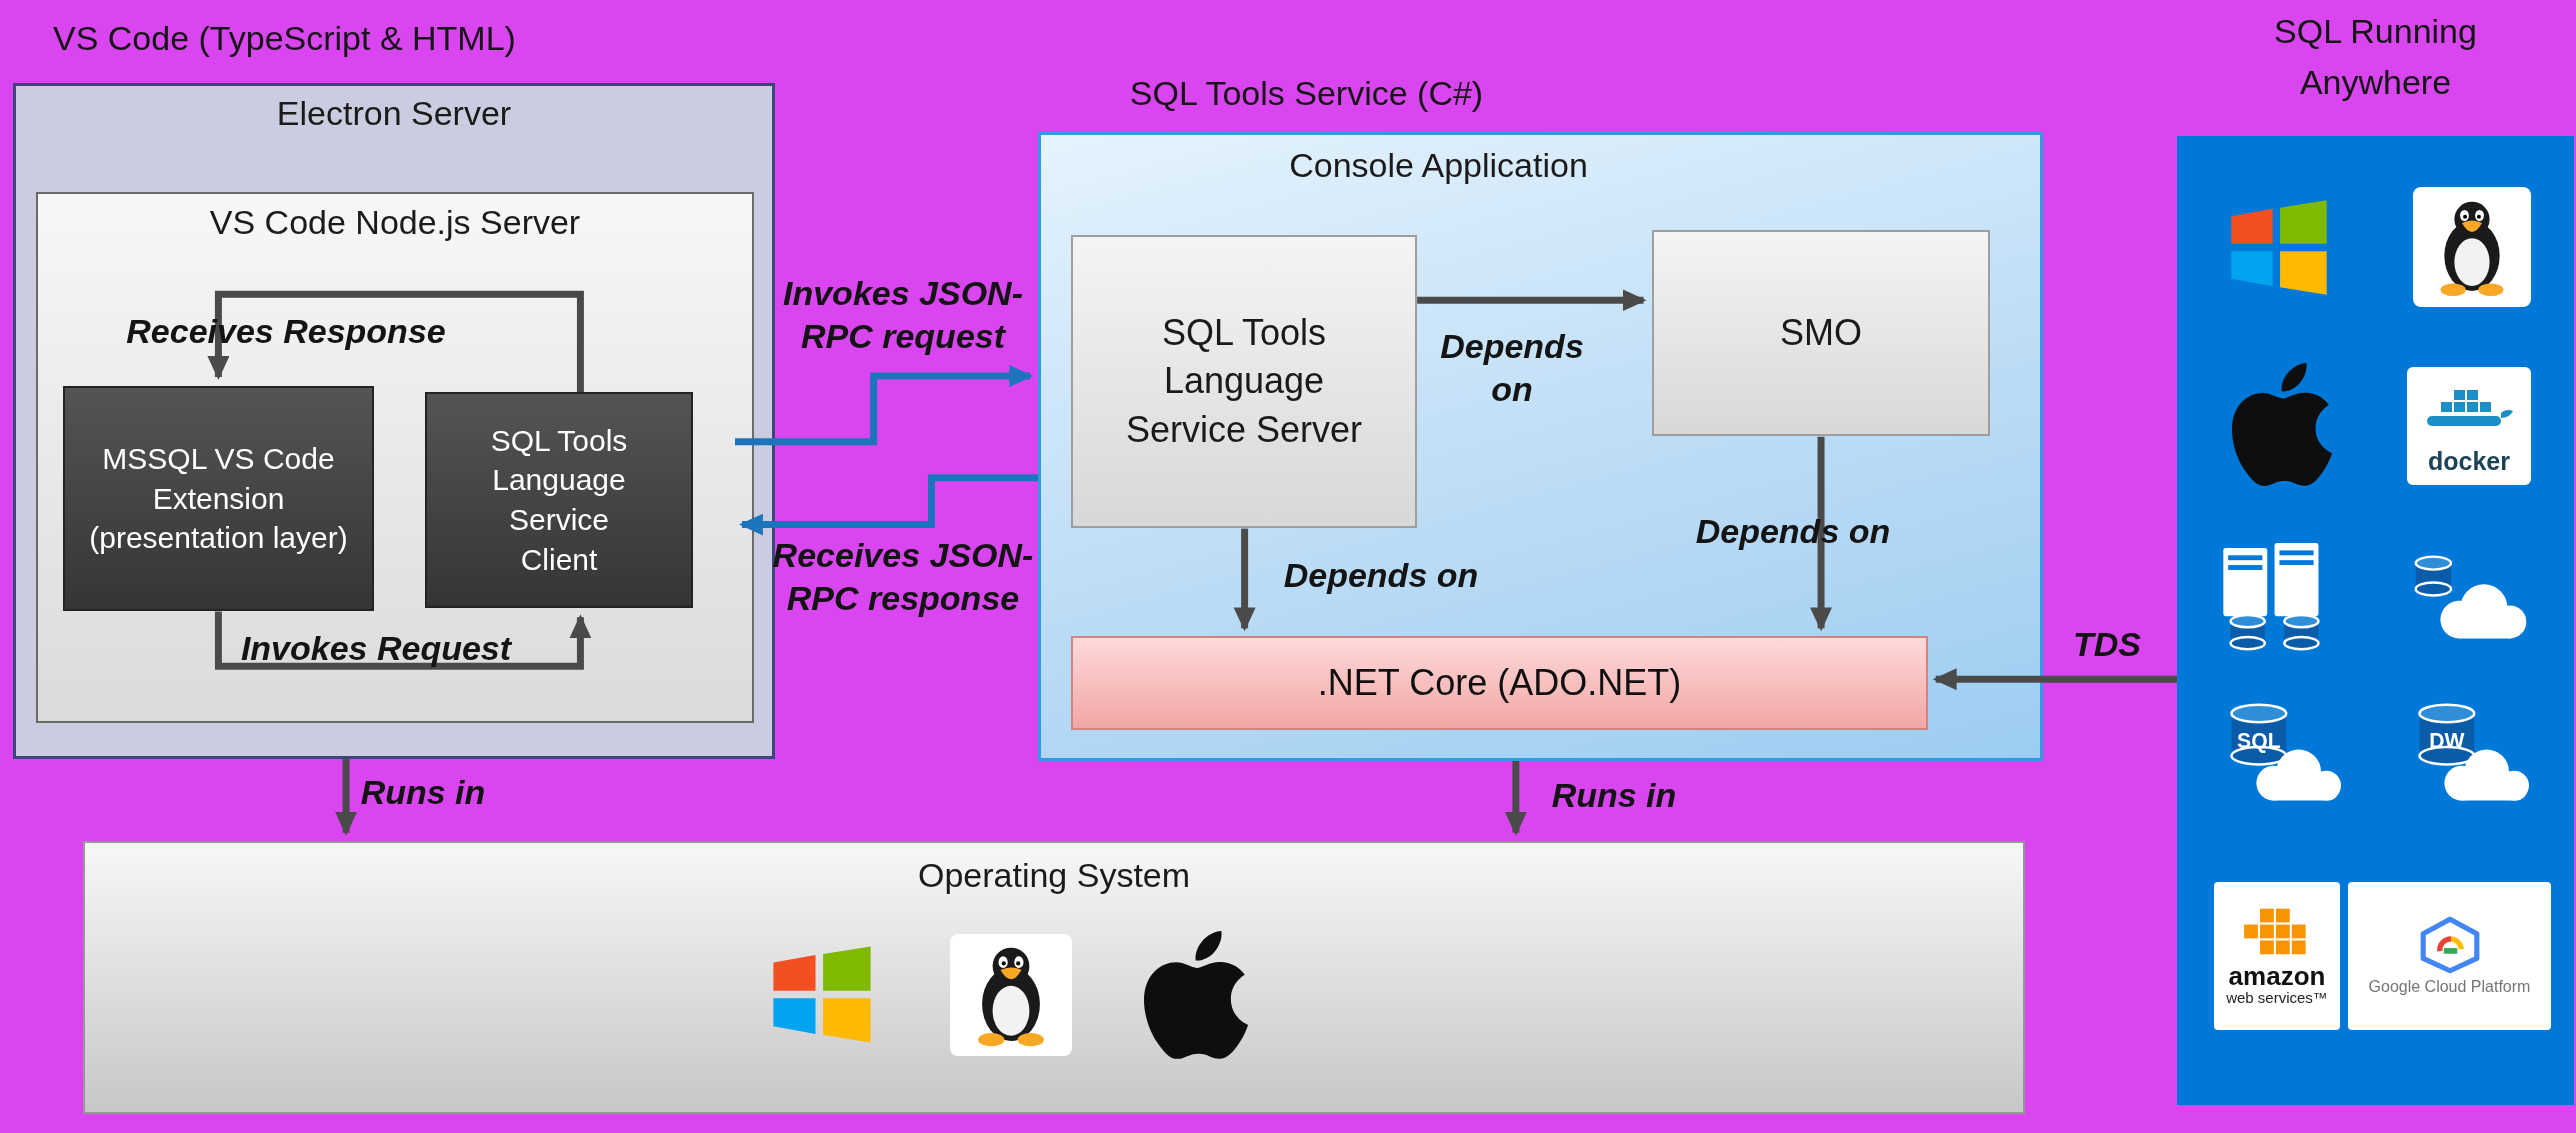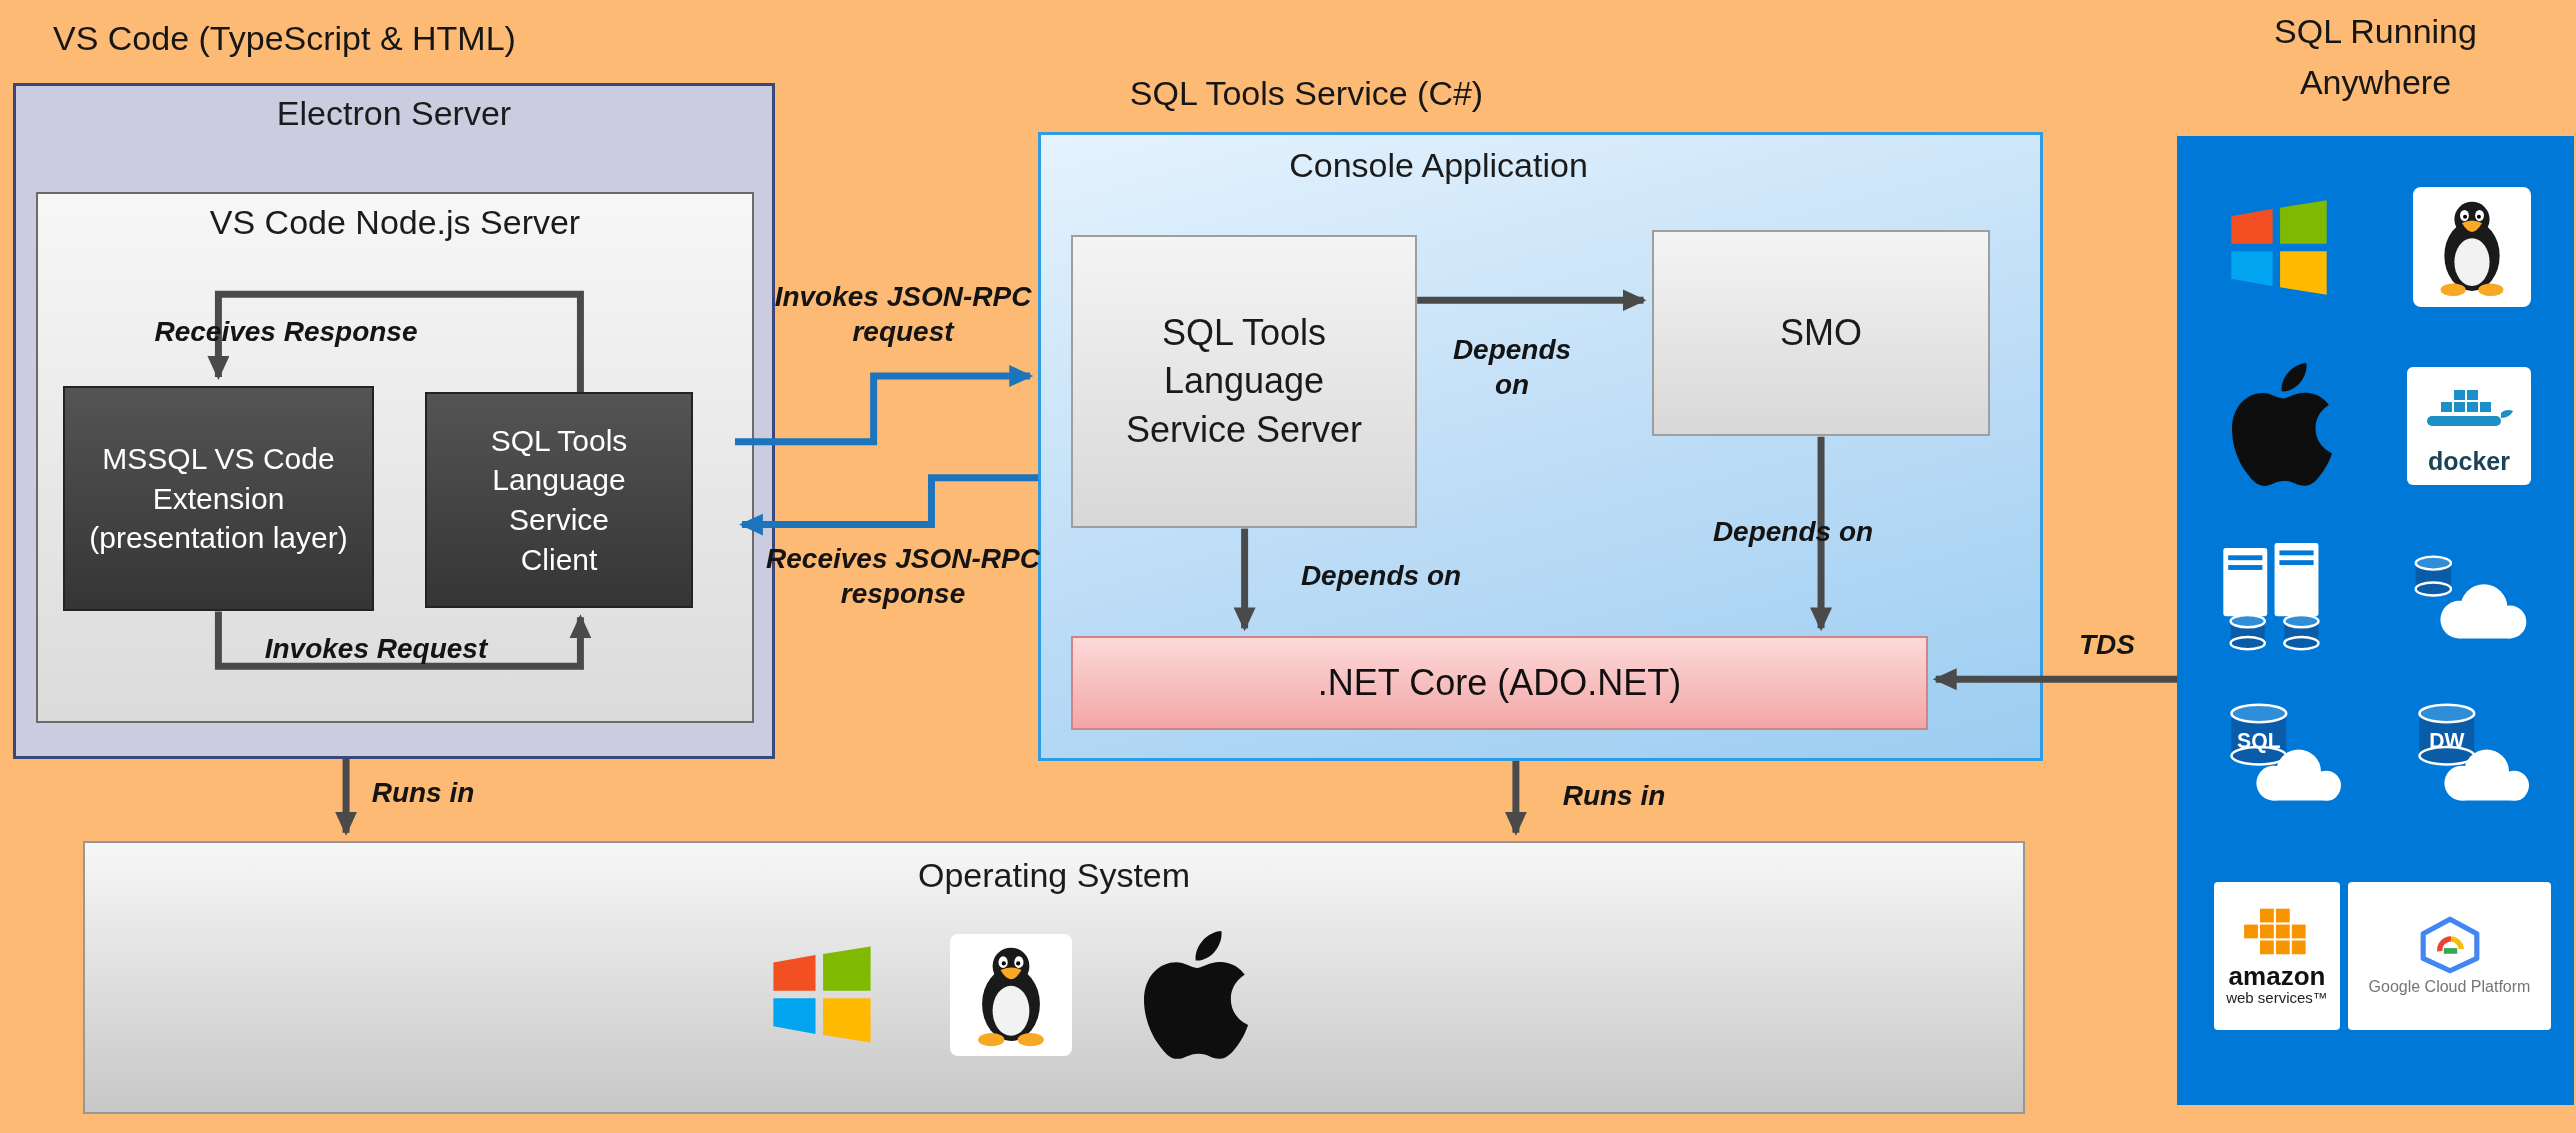--- a/index.html
+++ b/index.html
@@ -1,22 +1,22 @@
 <!DOCTYPE html>
 <html><head>
 <meta charset="utf-8">
 <style>
   *{box-sizing:border-box;margin:0;padding:0}
   body{font-family:"Liberation Sans",sans-serif;background:#fff}
-  .canvas{position:relative;width:2576px;height:1134px;background:#fdba74;overflow:hidden}
+  .canvas{position:relative;width:2576px;height:1134px;background:#d946ef;overflow:hidden}
   .box{position:absolute}
   .hdr{position:absolute;font-size:34px;color:#161616;line-height:1.5}
   .boxtitle{position:absolute;font-size:34px;color:#1b1b1b;text-align:center}
   .lbl{position:absolute;transform:translate(-50%,-50%);font-style:italic;font-weight:600;
-       font-size:28px;color:#141414;text-align:center;line-height:1.25;white-space:nowrap;z-index:60}
+       font-size:34px;color:#141414;text-align:center;line-height:1.25;white-space:nowrap;z-index:60}
   .lbl.wrap{white-space:normal}
   .flexc{display:flex;align-items:center;justify-content:center;text-align:center}
 
   
   .electron-shell{left:13px;top:83px;width:762px;height:676px;background:#cbccdf;border:3px solid #39477a}
   .node-server{left:36px;top:192px;width:718px;height:531px;background:linear-gradient(#f7f7f7,#dbdbdb);border:2px solid #6a6a6a}
   .dark-box{background:linear-gradient(#545454,#353535);border:2px solid #232323;color:#fff;font-size:30px;line-height:1.32}
   .mssql-box{left:63px;top:386px;width:311px;height:225px;padding:0 12px}
   .client-box{left:425px;top:392px;width:268px;height:216px;padding:0 40px}
 

